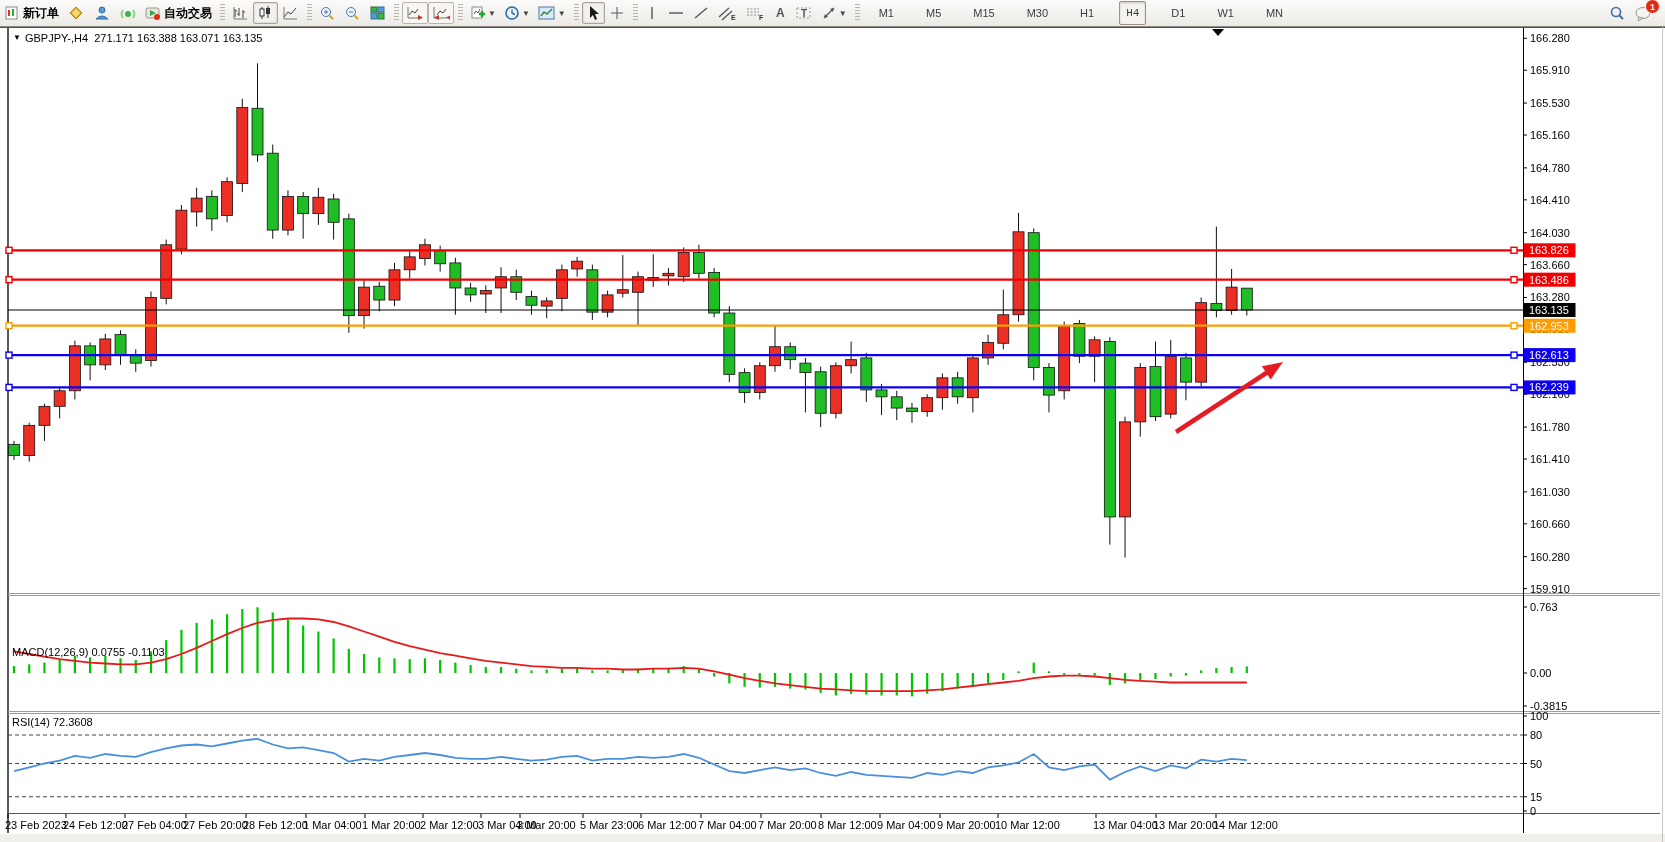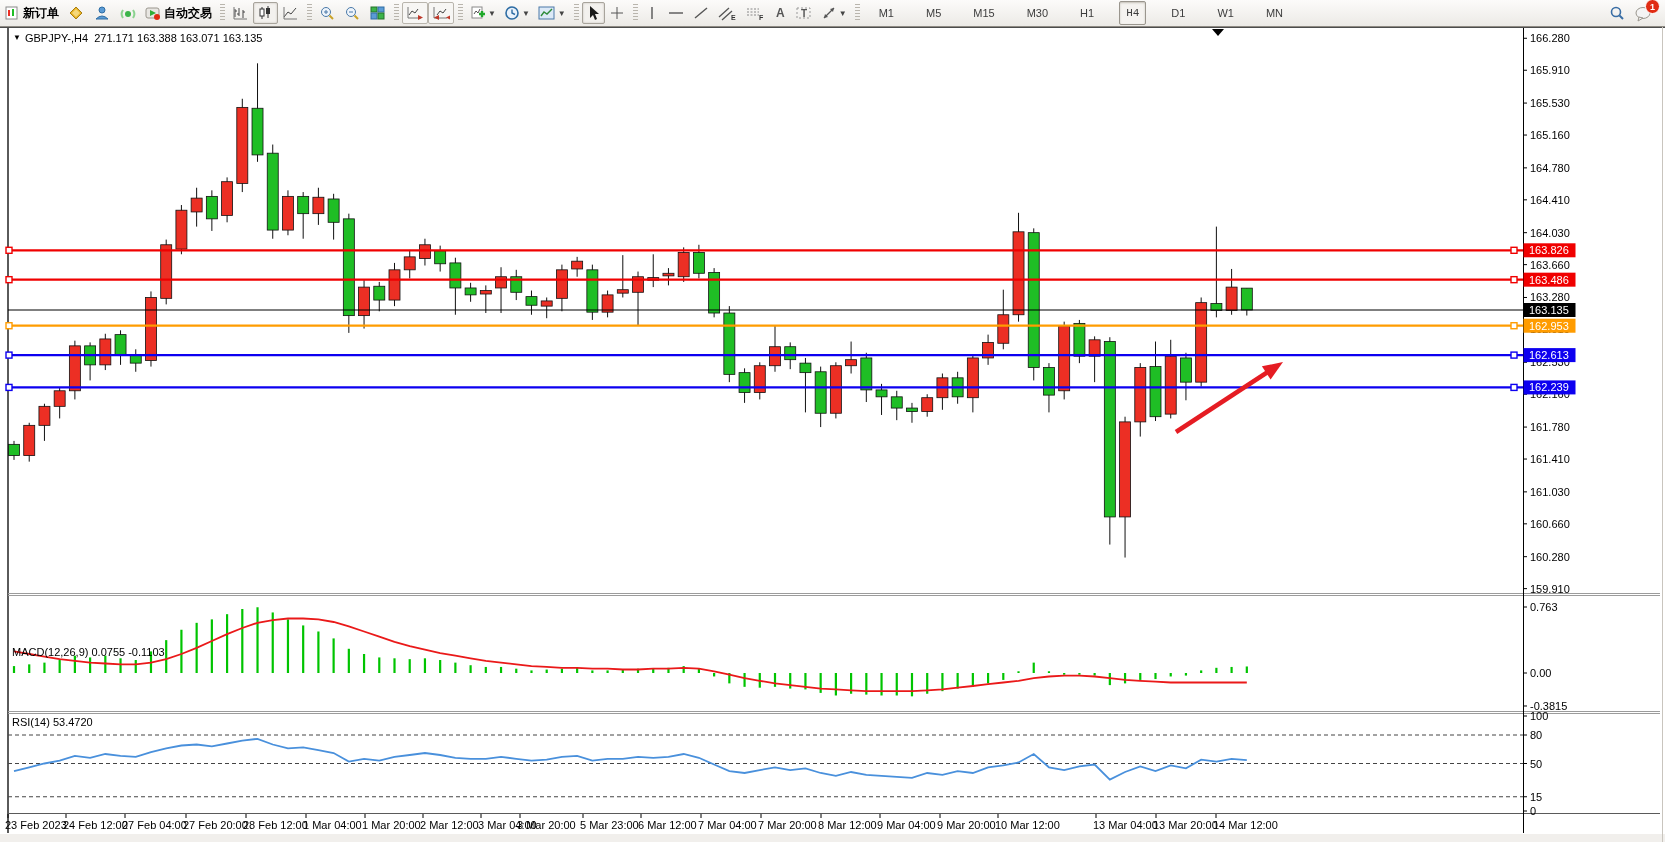--- a/index.html
+++ b/index.html
@@ -640,15 +640,15 @@
         <text x="1213" y="829" font-size="11" fill="#000">14 Mar 12:00</text>
         <line x1="1176" y1="432" x2="1271.284354650559" y2="369.66444088281196" stroke="#e51c23" stroke-width="4.5"></line>
         <polygon points="1283.0,362.0 1261.9,366.3 1270.6,379.6" fill="#e51c23"></polygon>
       </svg>
 
     <div class="overlay-label" style="left:13px;top:5px;display:flex;align-items:center;">
       <span class="tri">▼</span>
       <span>GBPJPY-,H4  271.171 163.388 163.071 163.135</span>
     </div>
     <div class="overlay-label" style="left:12px;top:571px;margin-top:48px;">MACD(12,26,9) 0.0755 -0.1103</div>
-    <div class="overlay-label" style="left:12px;top:689px;">RSI(14) 53.4720</div>
+    <div class="overlay-label" style="left:12px;top:689px;">RSI(14) 72.3608</div>
   </div>
 </div>
 
 </body></html>

